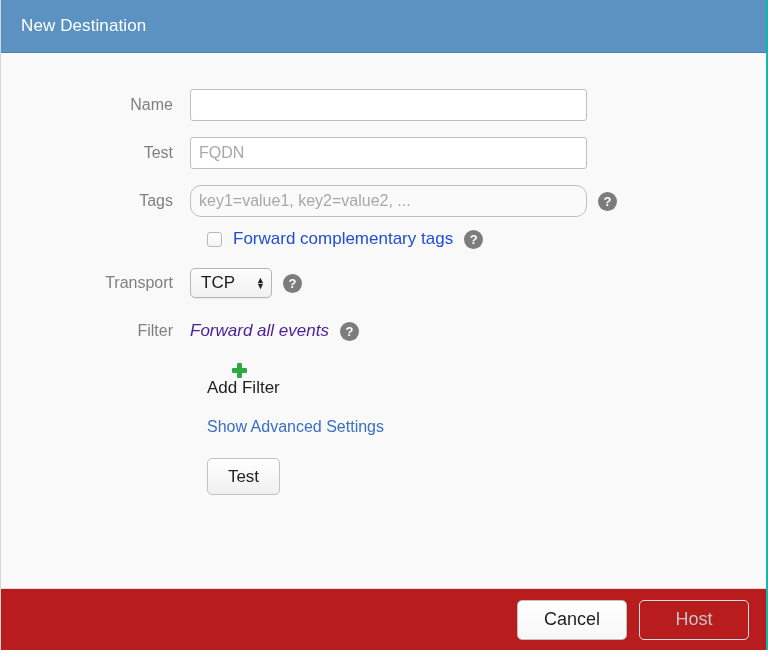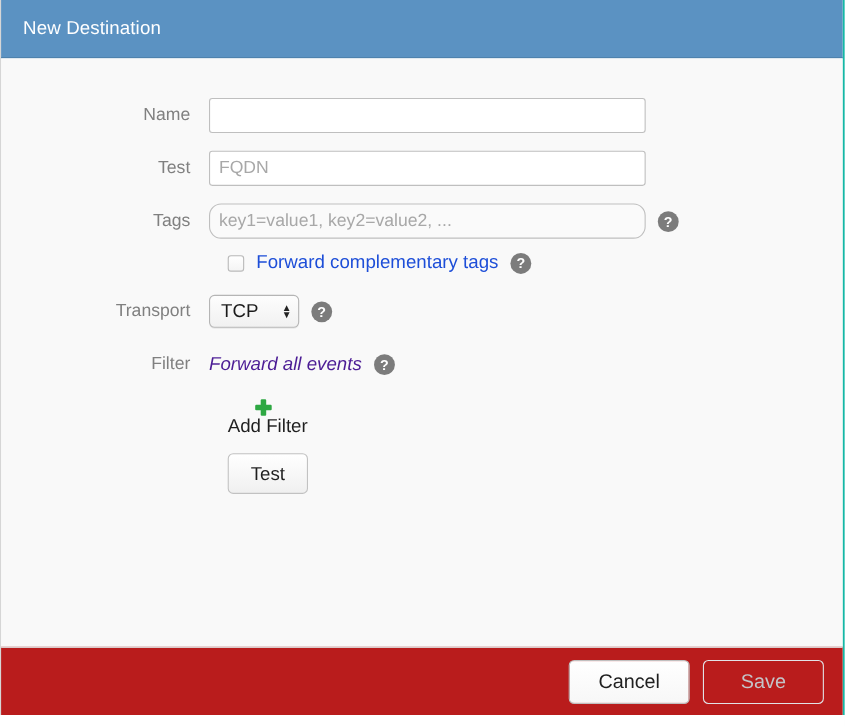--- a/index.html
+++ b/index.html
@@ -328,25 +328,26 @@
         <span class="filter-value">Forward all events</span>
         <span class="help-icon">?</span>
       </div>
     </div>
 
     <div class="add-filter-row">
       <span class="plus-icon"></span>
       <span class="add-filter-label">Add Filter</span>
     </div>
 
+    <div class="advanced-link">Show Advanced Settings</div>
 
     <div class="test-row">
       <button class="btn btn-test">Test</button>
     </div>
 
   </div>
 
   <div class="modal-footer">
     <button class="btn btn-cancel">Cancel</button>
-    <button class="btn btn-save">Save</button>
+    <button class="btn btn-save">Host</button>
   </div>
 
 </div>
 
 </body></html>

